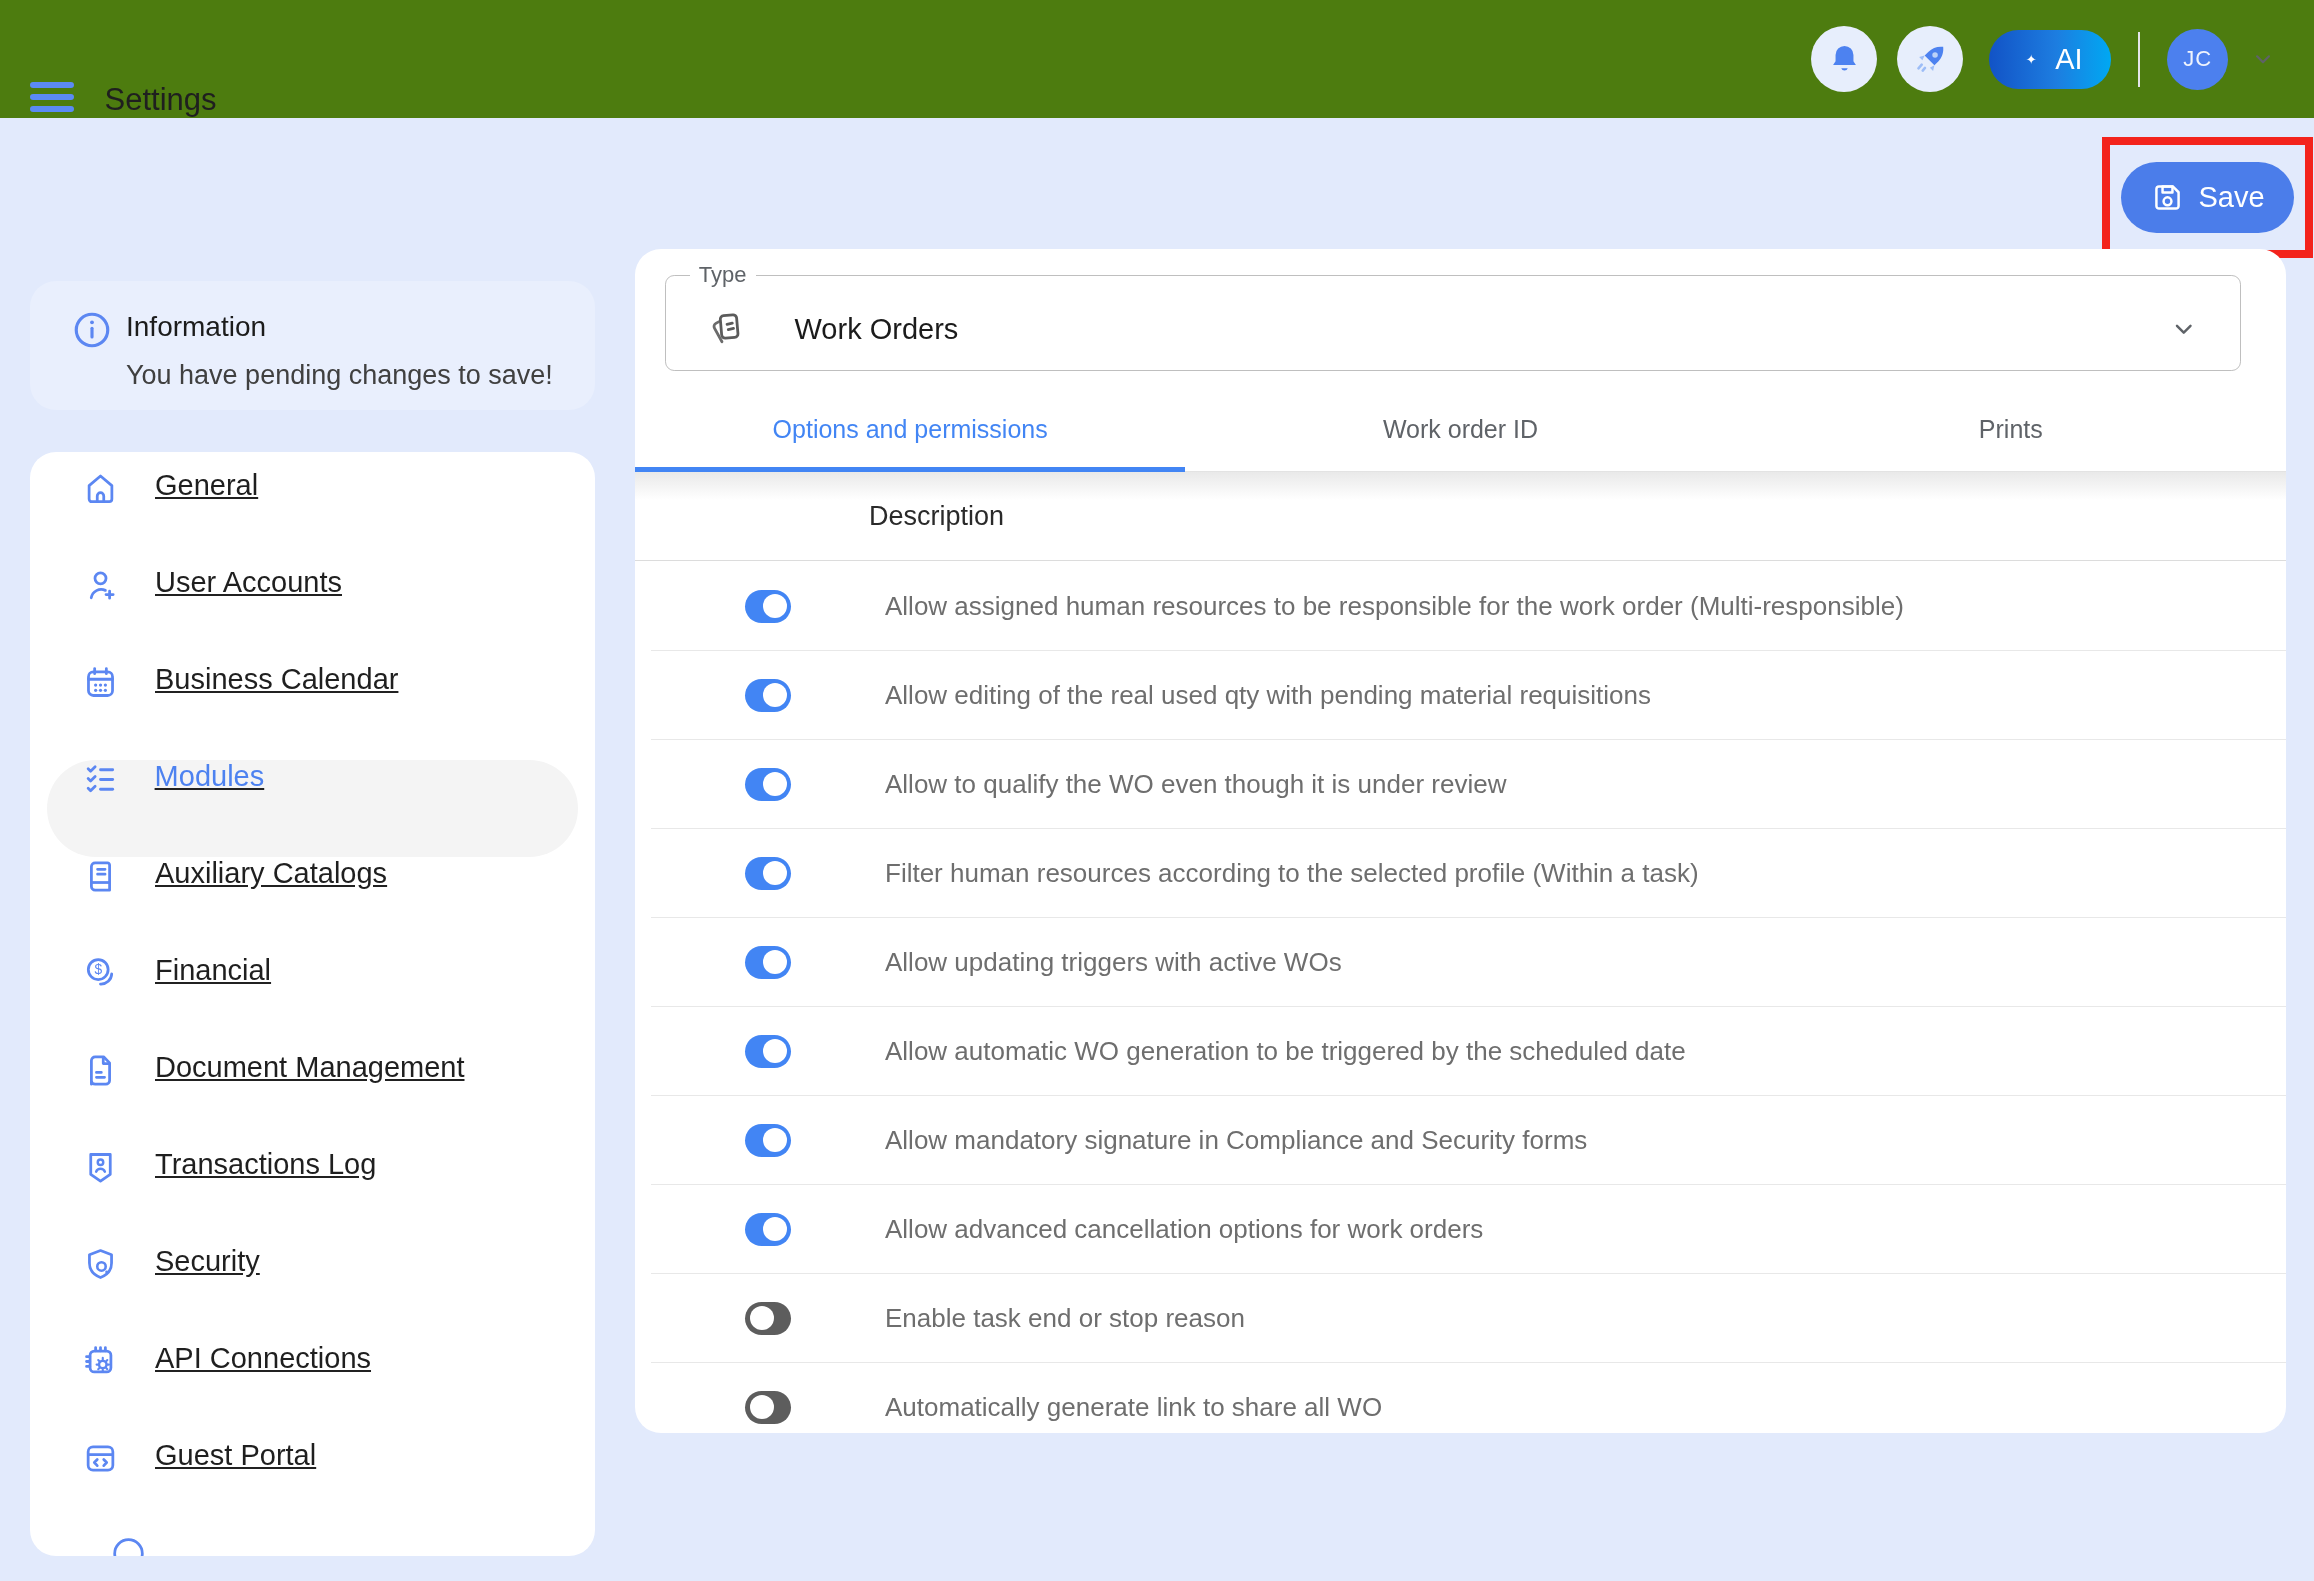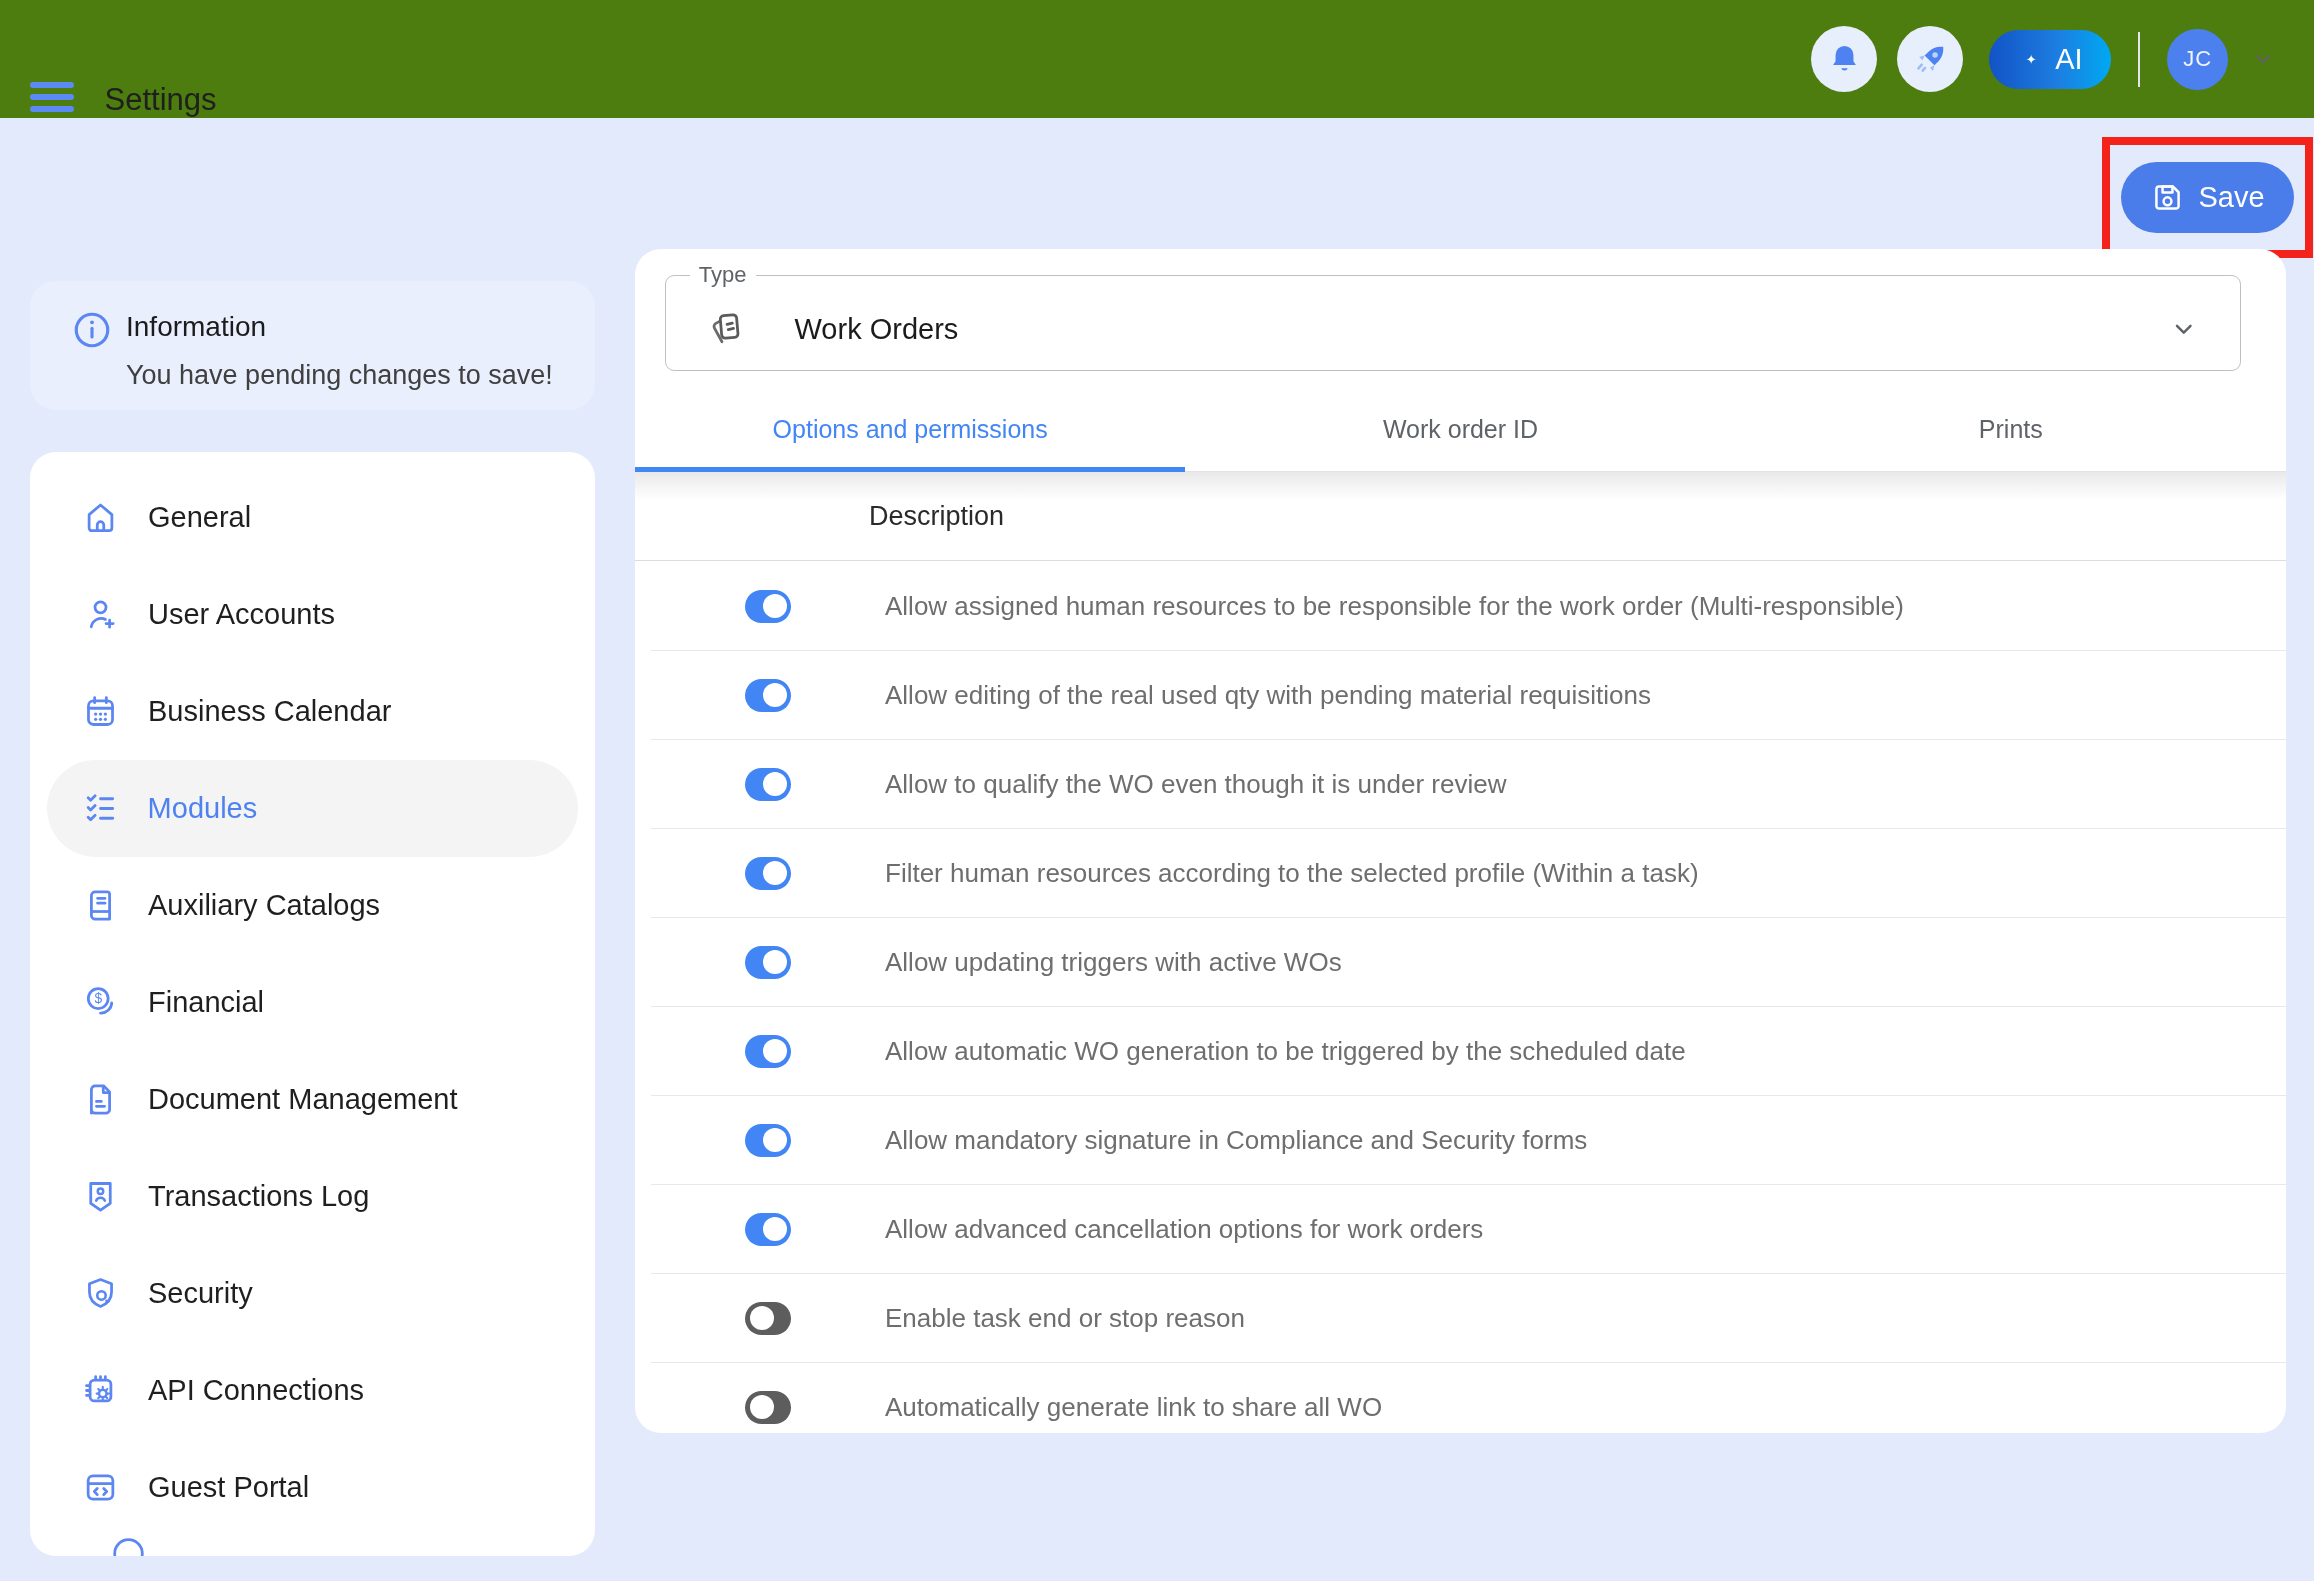--- a/index.html
+++ b/index.html
@@ -41,22 +41,22 @@
   
   .info-card { position:absolute; left:30px; top:281px; width:565px; height:129px;
     border-radius:26px; background:#e9effd; }
   .info-card .info-icon { position:absolute; left:41px; top:28px; }
   .info-title { position:absolute; left:96px; top:29.5px; font-size:28px; color:#1c1c1c; }
   .info-message { position:absolute; left:96px; top:79px; font-size:27px; color:#404040; }
 
   
   .nav-card { position:absolute; left:30px; top:452px; width:565px; height:1104px;
     border-radius:26px; background:#ffffff; overflow:hidden; padding-top:16.6px; }
-  .nav-item { height:97px; display:flex; align-items:center; gap:28px;
-    padding-left:51px; cursor:pointer; }
+  .nav-item { height:97px; display:flex; align-items:flex-start; gap:35px;
+    padding-left:51px; cursor:pointer;text-decoration:underline; }
   .nav-item .label { font-size:29px; color:#1f1f1f; white-space:nowrap; }
   .nav-item.selected { background:#f4f4f4; border-radius:55px; margin:0 16.6px;
     padding-left:34px; }
   .nav-item.selected .label { color:#4d82f0; }
   .nav-partial { position:absolute; left:79px; top:1082px; }
 
   
   .main-card { position:absolute; left:635px; top:249px; width:1651px; height:1184px;
     background:#ffffff; border-radius:26px; overflow:hidden; }
 

